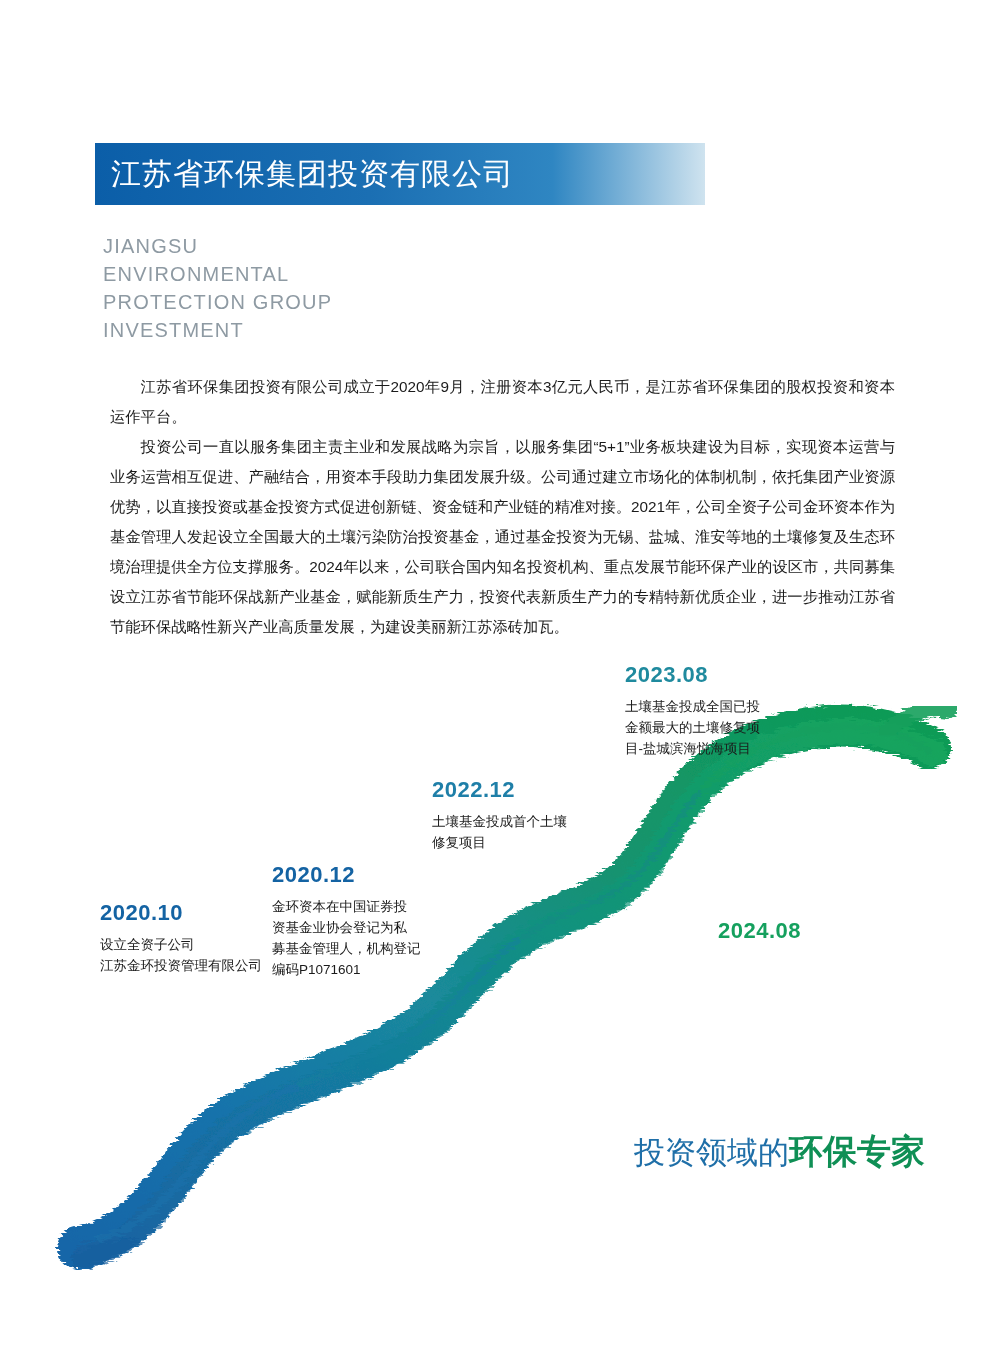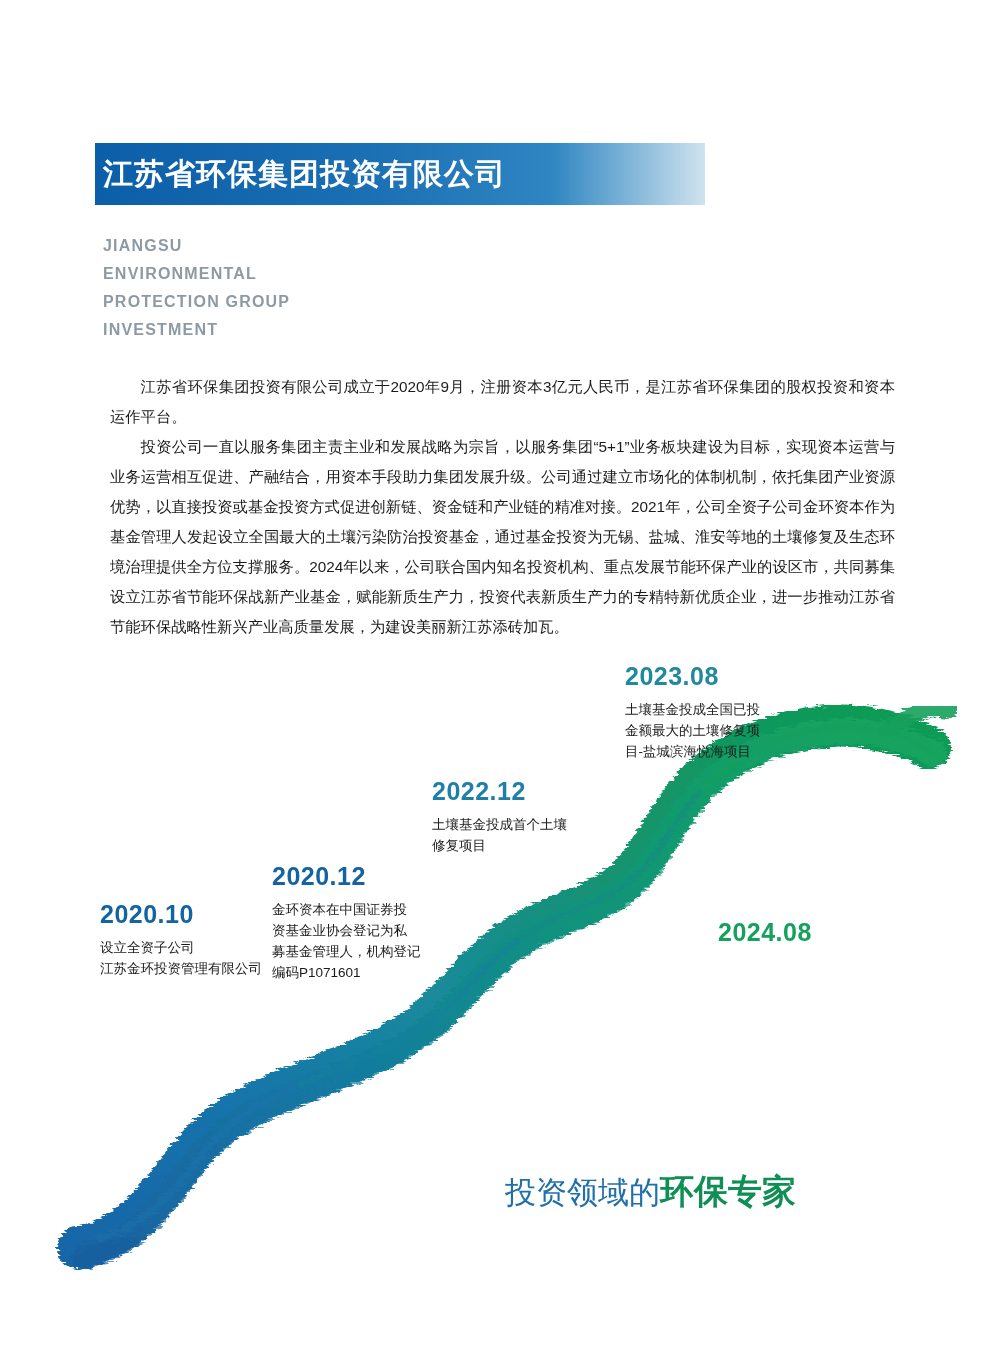--- a/index.html
+++ b/index.html
@@ -20,36 +20,36 @@
     top: 143px;
     width: 610px;
     height: 62px;
     background: linear-gradient(90deg, #0b5ea8 0%, #1b6fb3 45%, #2f86c2 75%, #cfe3ef 100%);
     display: flex;
     align-items: center;
   }
   .header-title {
     color: #ffffff;
     font-size: 30px;
-    font-weight: bold;
+    font-weight: normal;
     letter-spacing: 1px;
-    padding-left: 8px;
+    padding-left: 16px;
     white-space: nowrap;
   }
 
   .en-name {
     position: absolute;
     left: 103px;
     top: 232px;
     width: 420px;
     color: #8e9aa3;
-    font-size: 16px;
+    font-size: 20px;
     line-height: 28px;
     letter-spacing: 1.2px;
-    font-weight: 700;
+    font-weight: 400;
   }
   .en-name div { white-space: nowrap; }
 
   
   .body-copy {
     position: absolute;
     left: 110px;
     top: 372px;
     width: 785px;
     color: #1b1b1b;
@@ -66,21 +66,21 @@
     top: 640px;
     width: 1000px;
     height: 640px;
   }
 
   
   .tl {
     position: absolute;
   }
   .tl .yr {
-    font-size: 25px;
+    font-size: 22px;
     font-weight: bold;
     letter-spacing: 0.5px;
     margin-bottom: 8px;
     white-space: nowrap;
   }
   .tl .desc {
     font-size: 13.5px;
     line-height: 21px;
     color: #1b1b1b;
   }
@@ -103,22 +103,22 @@
     width: 570px;
     height: 170px;
     background: linear-gradient(90deg, rgba(255,255,255,0) 0%, rgba(255,255,255,0.82) 18%, #ffffff 40%, #ffffff 100%);
     pointer-events: none;
   }
   .slogan {
     position: absolute;
     left: 505px;
     top: 1128px;
     width: 420px;
+    text-align: right;
     line-height: 46px;
-    margin-top: 40px;
   }
   .slogan .line { white-space: nowrap; }
   .slogan .light { font-size: 31px; color: #1f6fa8; }
   .slogan .bold  { font-size: 34px; font-weight: bold; color: #0f8f55; }
   .slogan .line2 .light { color: #1f6fa8; }
   .slogan .line2 .bold { color: #0f8f55; }
 </style>
 </head>
 <body>
 

